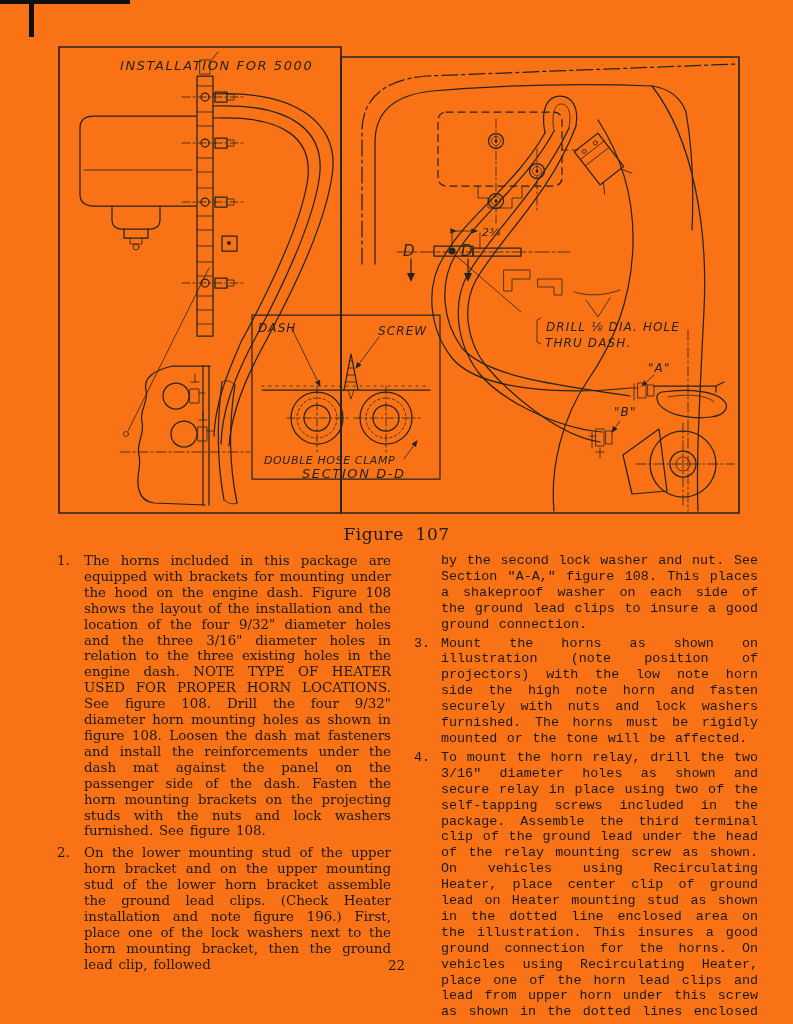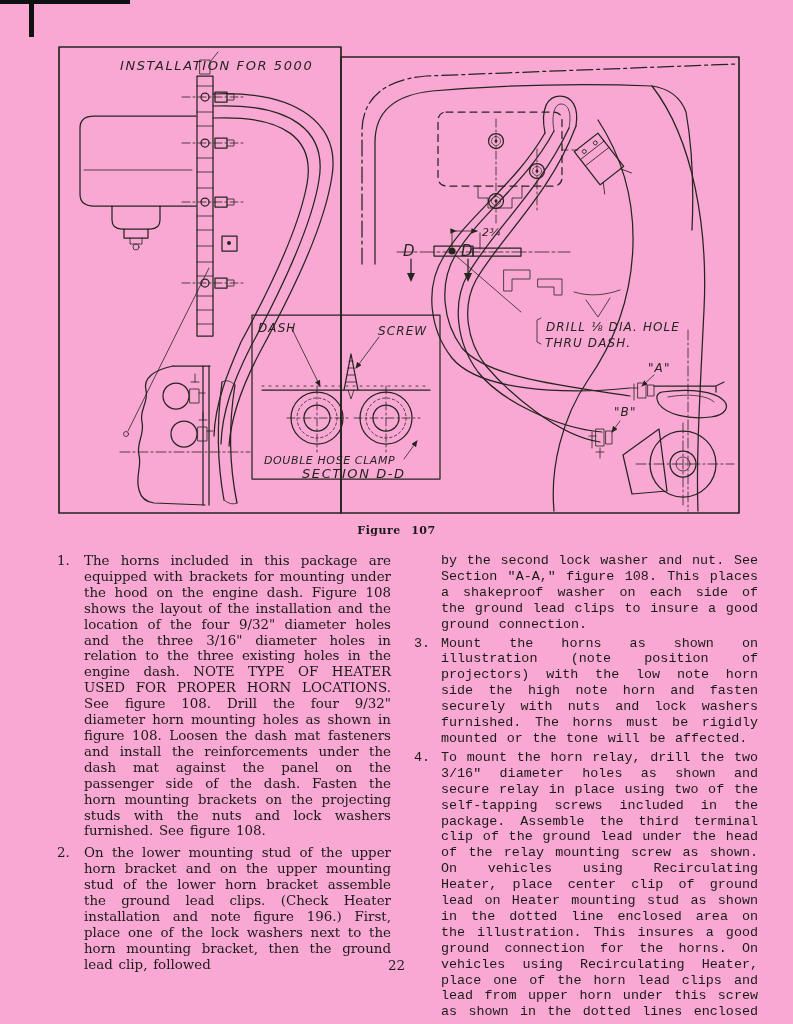--- a/index.html
+++ b/index.html
@@ -1,37 +1,37 @@
 <!DOCTYPE html>
 <html><head>
 <meta charset="utf-8">
 <style>
   html,body{margin:0;padding:0;background:#e8e7e3;}
   .page{
     position:relative;
     width:793px;height:1024px;
-    background:#f9a8d4;
+    background:#f97316;
     overflow:hidden;
     font-family:"DejaVu Serif", serif;
     color:#1b1a18;
   }
   svg{display:block;}
   .ink{stroke:#26241f;fill:none;stroke-width:1.25;stroke-linecap:round;stroke-linejoin:round;}
   .thin{stroke-width:0.8;}
   .thick{stroke-width:1.7;}
   .fillink{fill:#26241f;stroke:none;}
   .hand{font-family:"DejaVu Sans", sans-serif;font-style:italic;fill:#26241f;stroke:none;}
   .t13{font-size:13px;letter-spacing:1.6px;}
   .t12{font-size:12px;letter-spacing:1.1px;}
   .t11{font-size:11px;letter-spacing:0.6px;}
   .t15{font-size:15px;letter-spacing:1px;}
 
   .caption{
     position:absolute;left:0;top:524px;width:793px;
-    text-align:center;font-weight:bold;font-size:11px;letter-spacing:0.5px;
+    text-align:center;font-weight:normal;font-size:17px;letter-spacing:0.5px;
     word-spacing:6px;
   }
   .col{
     position:absolute;top:553px;
     font-size:13.4px;line-height:15.9px;
     text-align:justify;
   }
   .col-left{left:57px;width:334px;}
   .col-right{left:414px;width:344px;font-family:Liberation Mono, monospace;}
   .para{position:relative;padding-left:27px;margin:0 0 6px 0;word-spacing:1.5px;}

